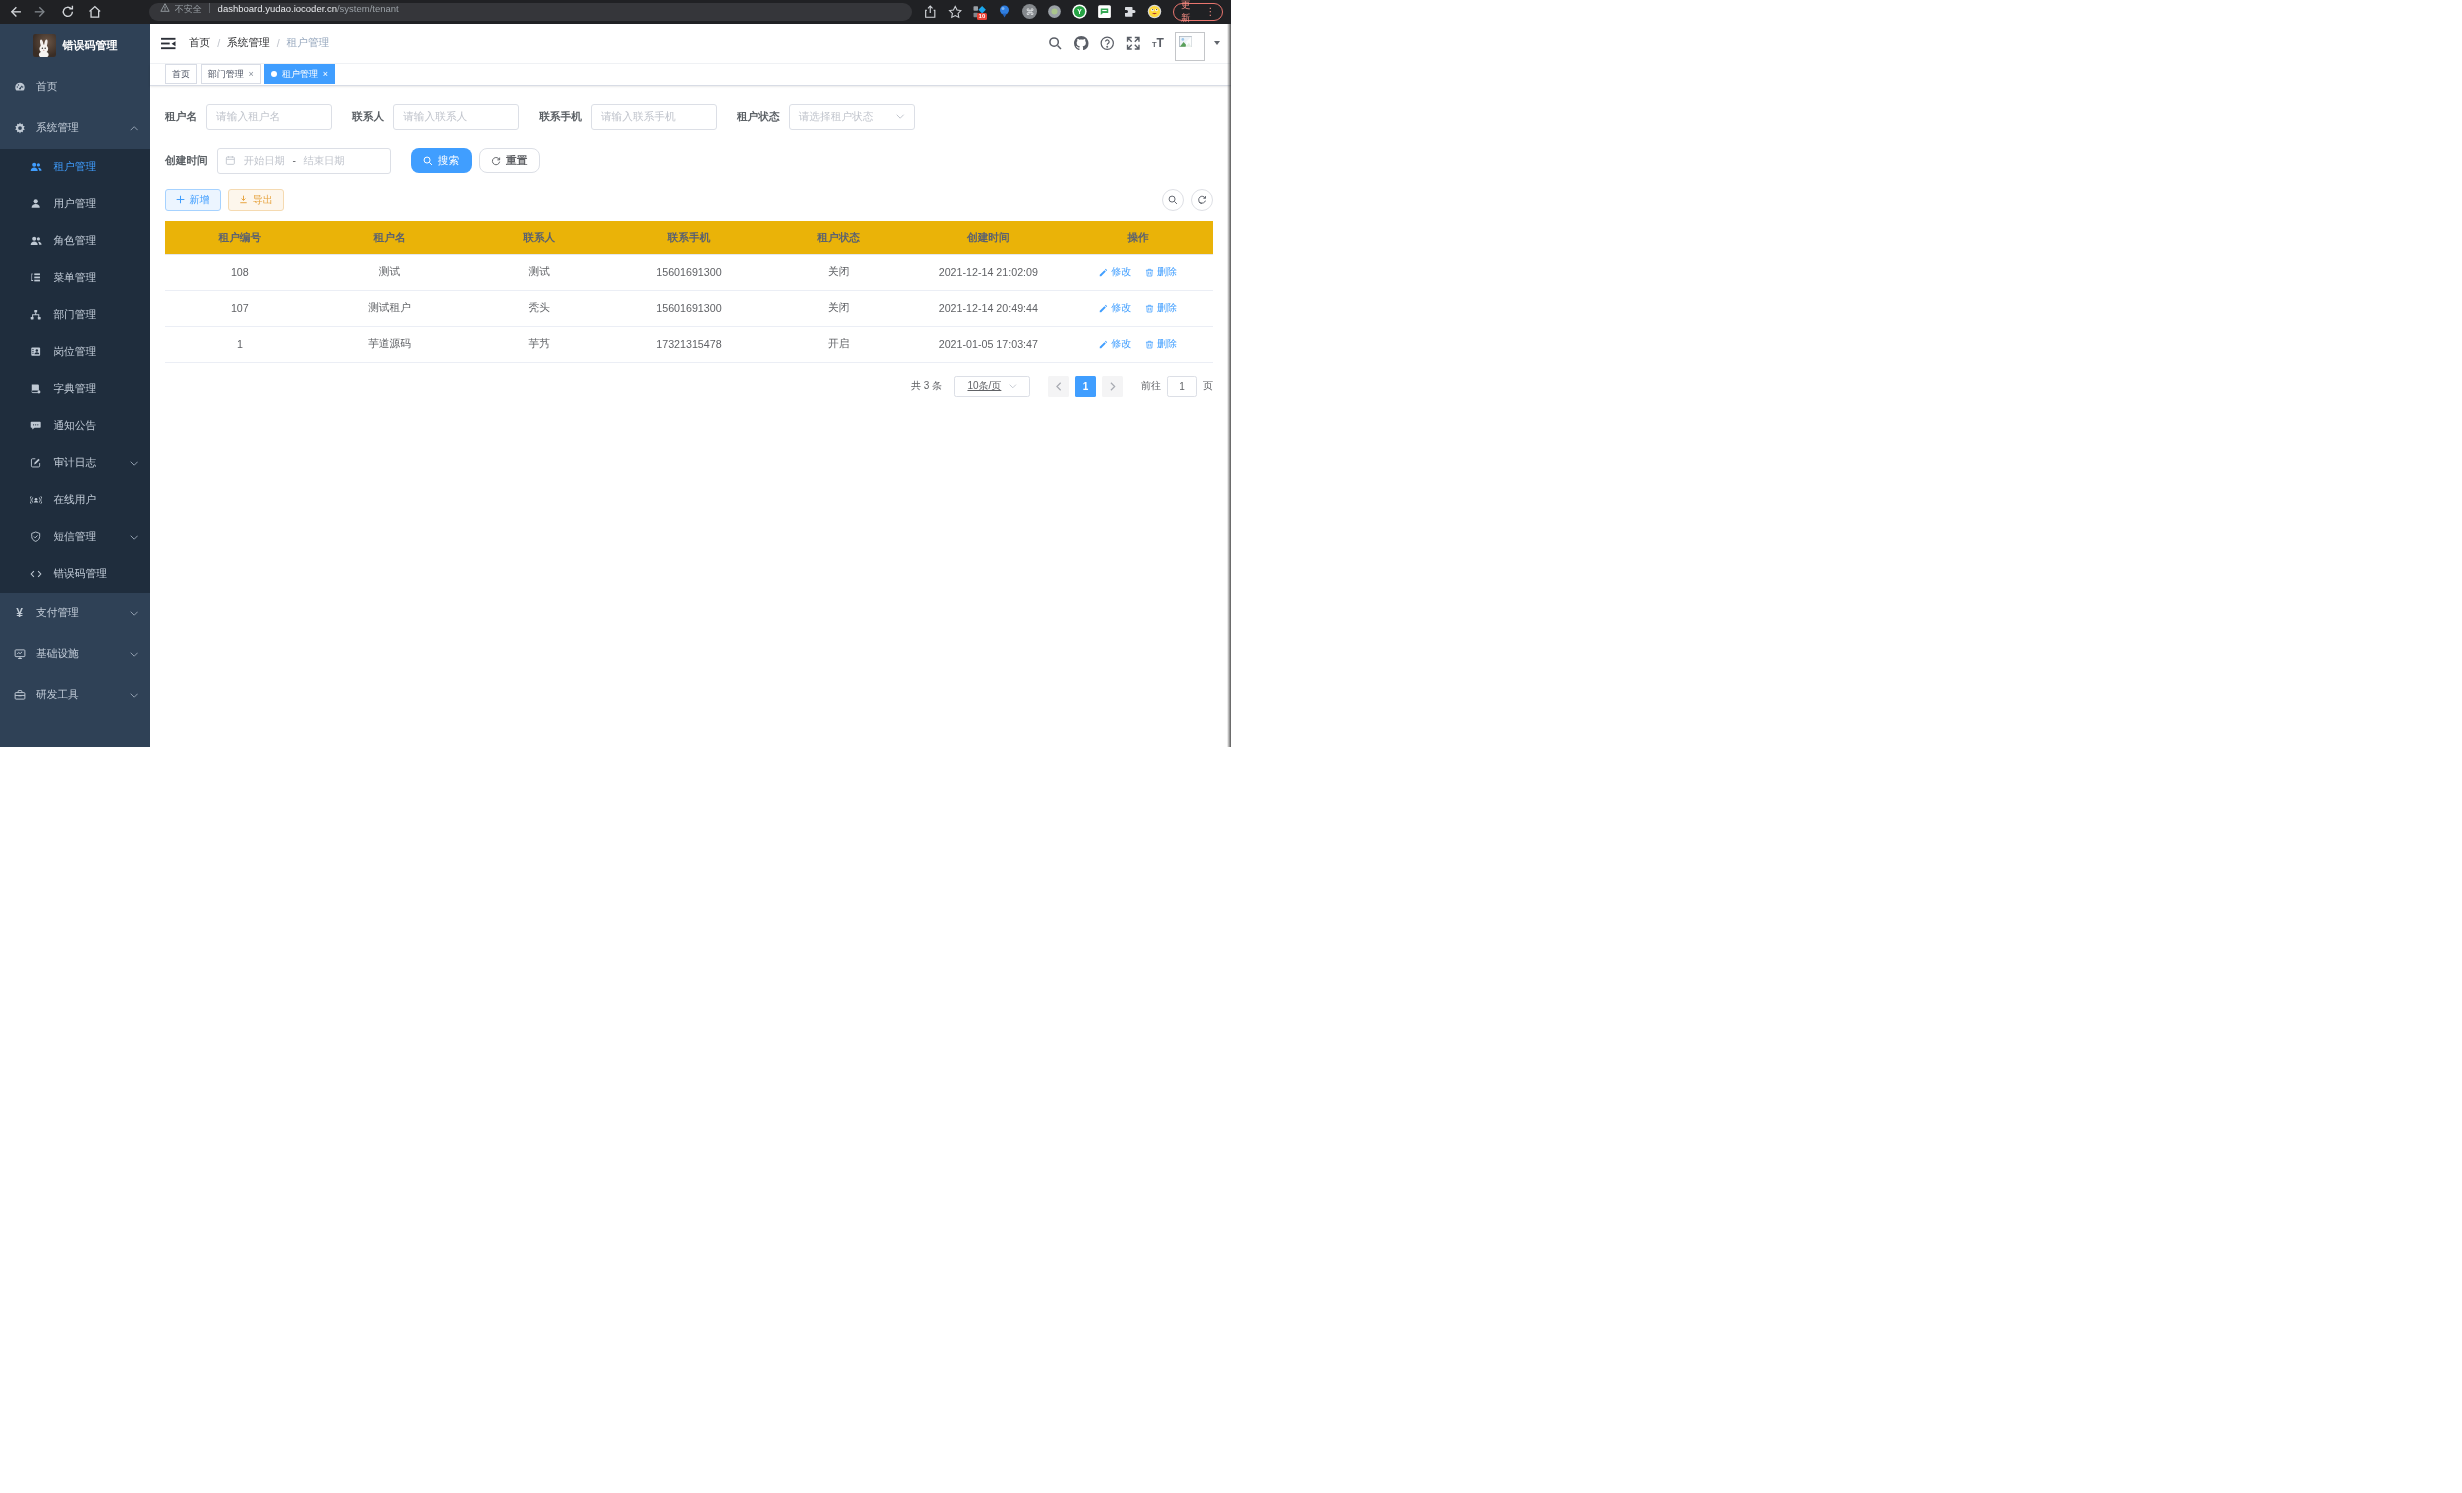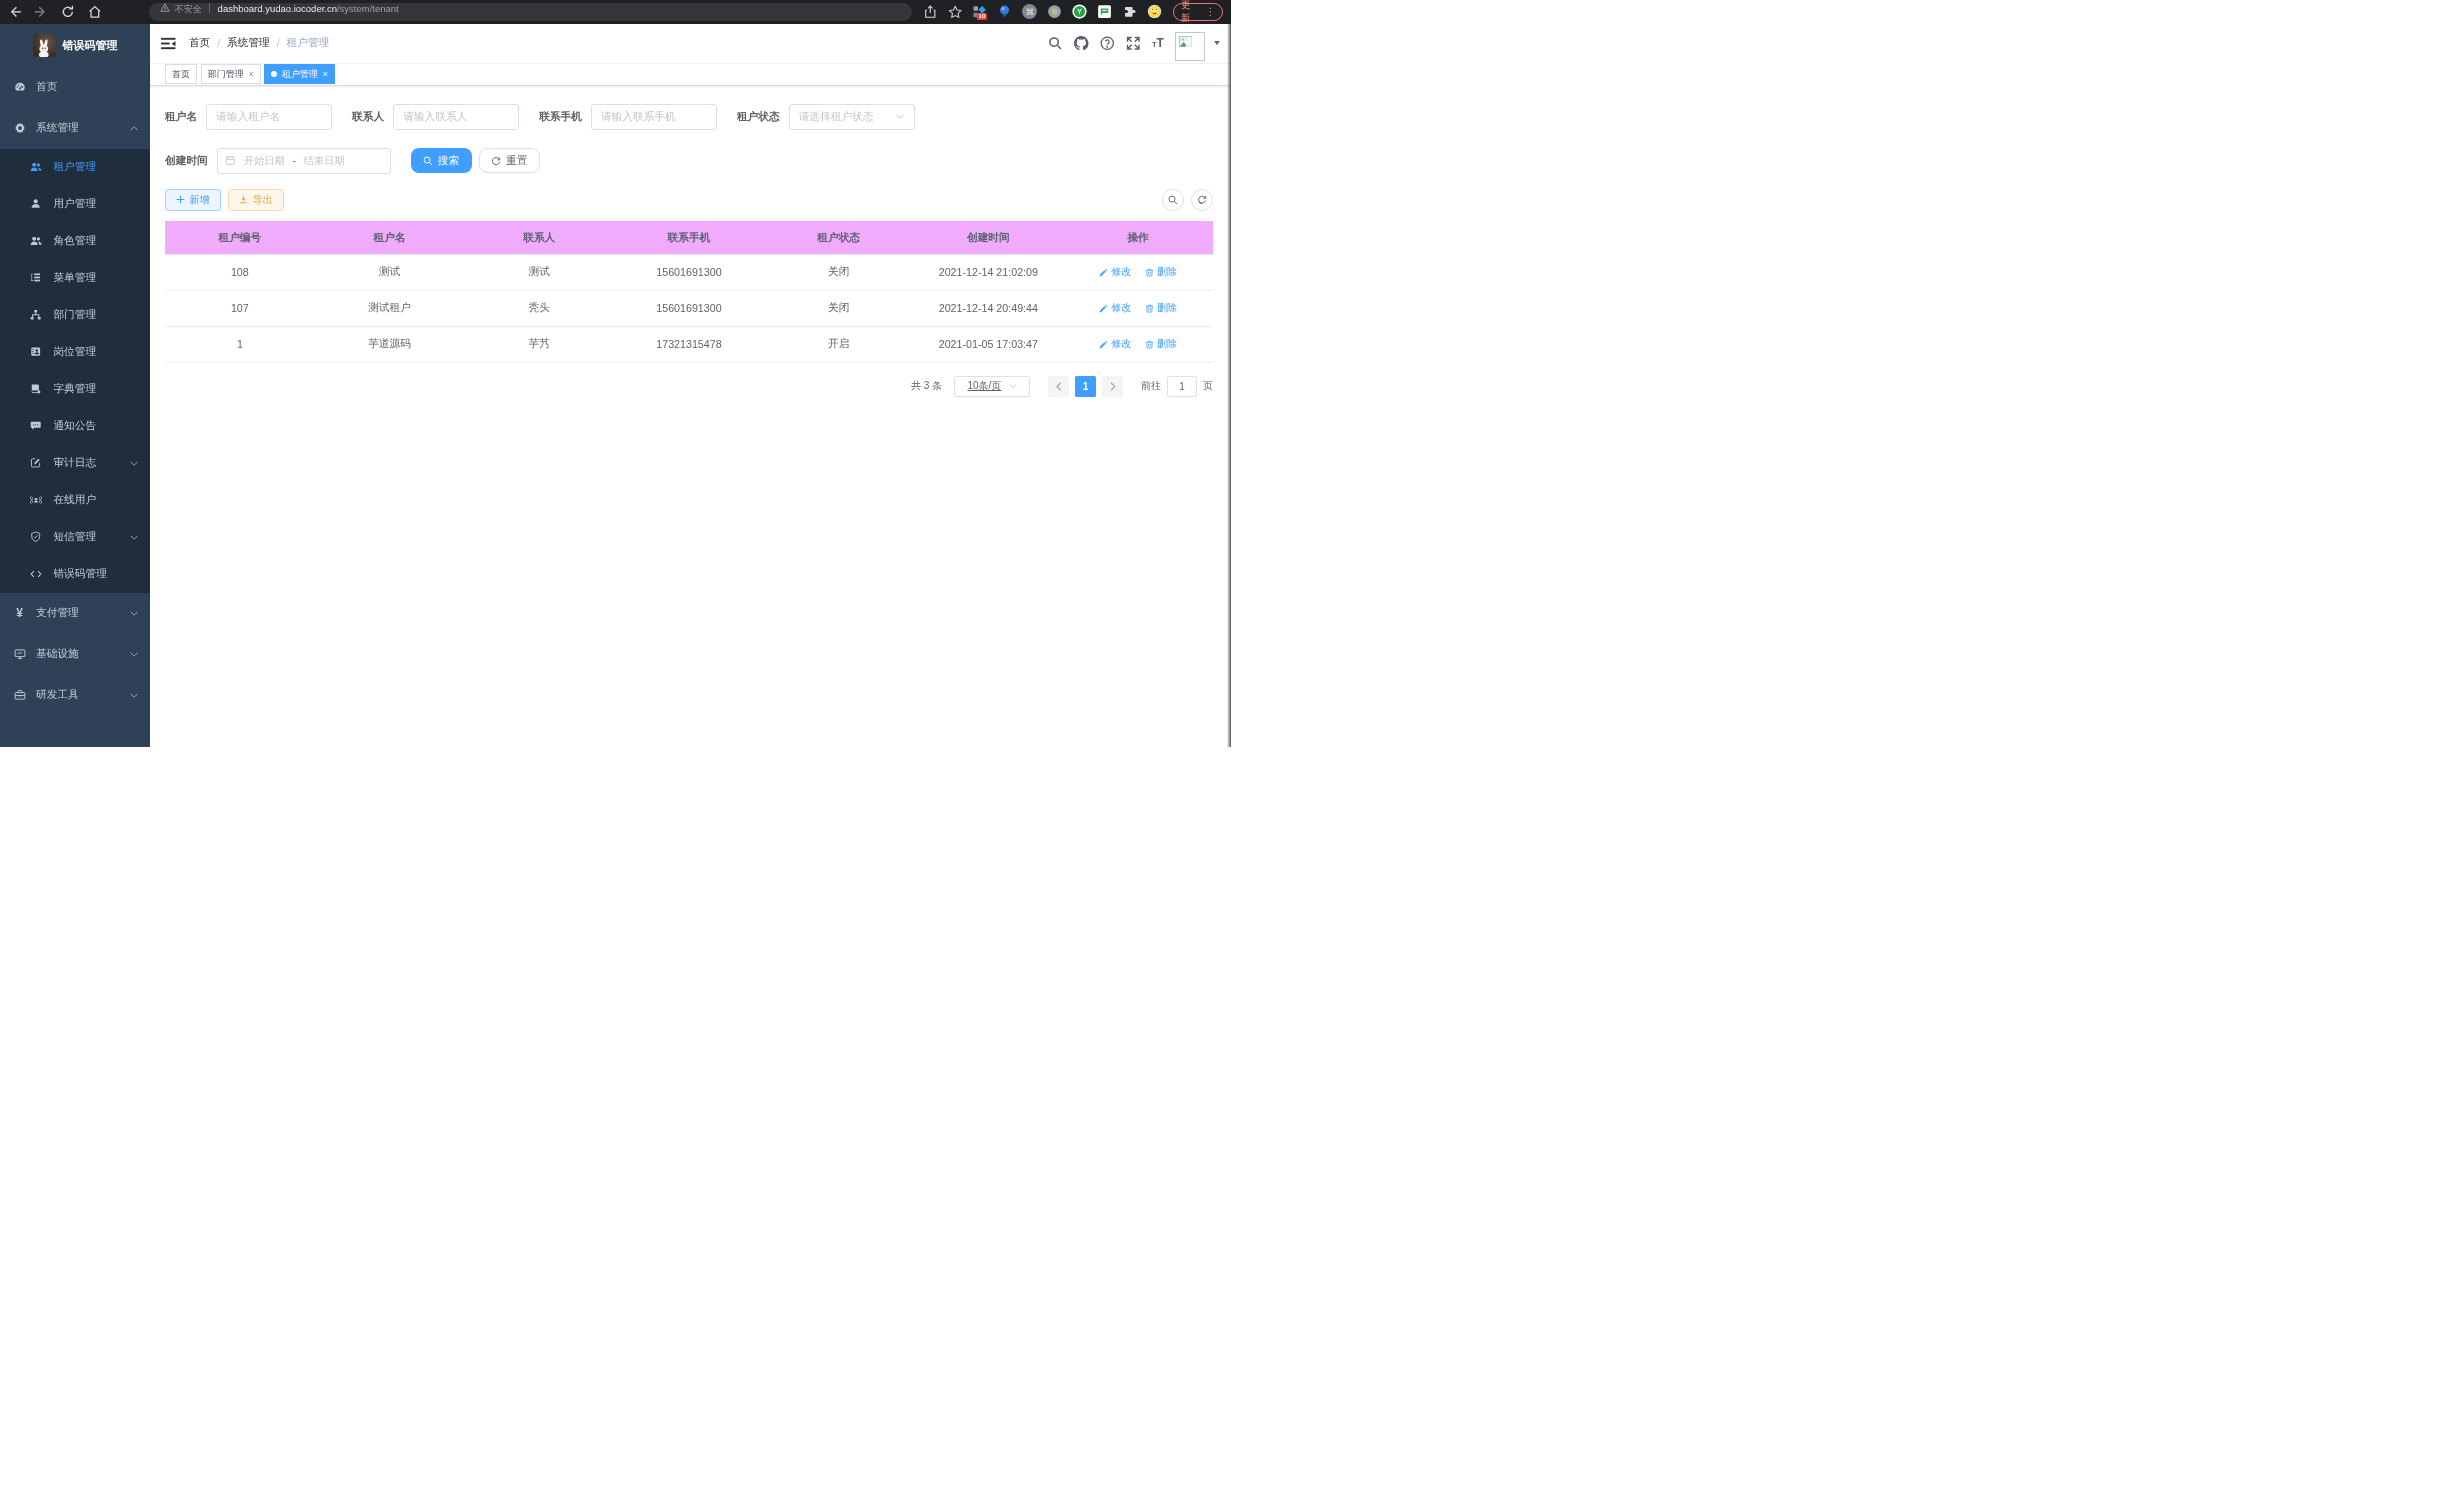--- a/index.html
+++ b/index.html
@@ -75,36 +75,36 @@
   .f-group { display:flex; align-items:center; margin-right:20px; }
   .inp { width:126px; height:26px; border:0.8px solid #dcdfe6; border-radius:3px; display:flex; align-items:center; padding:0 9px; font-size:10.7px; color:#c0c4cc; background:#fff; cursor:text; }
   .inp.sel { cursor:pointer; }
   .inp .sel-arrow { margin-left:auto; width:8.4px; color:#c0c4cc; }
   .date-inp { width:174px; height:26px; border:0.8px solid #dcdfe6; border-radius:3px; display:flex; align-items:center; padding:0 7.6px; font-size:10.3px; color:#c0c4cc; gap:7.6px; cursor:pointer; }
   .date-inp .cal { width:10.7px; height:10.7px; color:#c0c4cc; flex:none; }
   .date-inp .dsep { color:#606266; }
   .btn { height:25px; border-radius:8px; font-size:10.7px; display:inline-flex; align-items:center; justify-content:flex-end; cursor:pointer; border:0.8px solid transparent; }
   .btn .bic { width:10px; height:10px; margin-right:4.6px; }
   .btn-search { background:#409eff; color:#fff; padding:0 11.4px; margin-left:0; }
-  .btn-reset { background:#fff; color:#606266; border-color:#dcdfe6; padding:0 11.4px; margin-left:7.6px; }
+  .btn-reset { background:#fff; color:#606266; border-color:#dcdfe6; padding:0 11.4px; margin-left:7.6px;font-weight:bold; }
 
   
   .toolbar-row { display:flex; align-items:center; margin-top:15px; }
   .btn-sm { height:22px; border-radius:3px; font-size:10px; display:inline-flex; align-items:center; padding:0 10px; cursor:pointer; }
   .btn-sm .bic { width:9px; height:9px; margin-right:4.6px; }
   .btn-add { background:#ecf5ff; border:0.8px solid #a6d2ff; color:#409eff; }
   .btn-export { background:#fdf6ec; border:0.8px solid #f5dab1; color:#e6a23c; margin-left:7.6px; }
   .mini-circle { width:22px; height:22px; border:0.8px solid #dee0e5; border-radius:50%; display:flex; align-items:center; justify-content:center; color:#5a5e66; cursor:pointer; background:#fff; }
   .mini-circle + .mini-circle { margin-left:6.9px; }
   .mini-circle svg { width:10px; height:10px; }
   .spacer { margin-left:auto; }
 
   
   table.grid { width:100%; border-collapse:collapse; margin-top:10.7px; table-layout:fixed; }
-  .grid th { background:#f0abfc; color:#5b6270; font-size:10.7px; font-weight:bold; height:33px; border-bottom:0.8px solid #e4e7ed; text-align:center; }
+  .grid th { background:#eab308; color:#5b6270; font-size:10.7px; font-weight:bold; height:33px; border-bottom:0.8px solid #e4e7ed; text-align:center; }
   .grid td { height:36px; color:#606266; font-size:10.7px; text-align:center; border-bottom:0.8px solid #ebeef5; }
   .op-link { color:#409eff; font-size:10px; display:inline-flex; align-items:center; cursor:pointer; text-decoration:none; }
   .op-link + .op-link { margin-left:10.7px; }
   .op-link svg { width:9px; height:9px; margin-right:3px; }
 
   
   .pagination { display:flex; align-items:center; justify-content:flex-end; margin-top:13px; font-size:10px; color:#606266; }
   .pg-total { margin-right:12px; }
   .pg-size { width:76px; height:21px; border:0.8px solid #dcdfe6; border-radius:2.3px; display:flex; align-items:center; justify-content:center; gap:7.6px; color:#606266; cursor:pointer; margin-right:18px; background:#fff;text-decoration:underline; }
   .pg-size svg { width:7.6px; color:#c0c4cc; }

